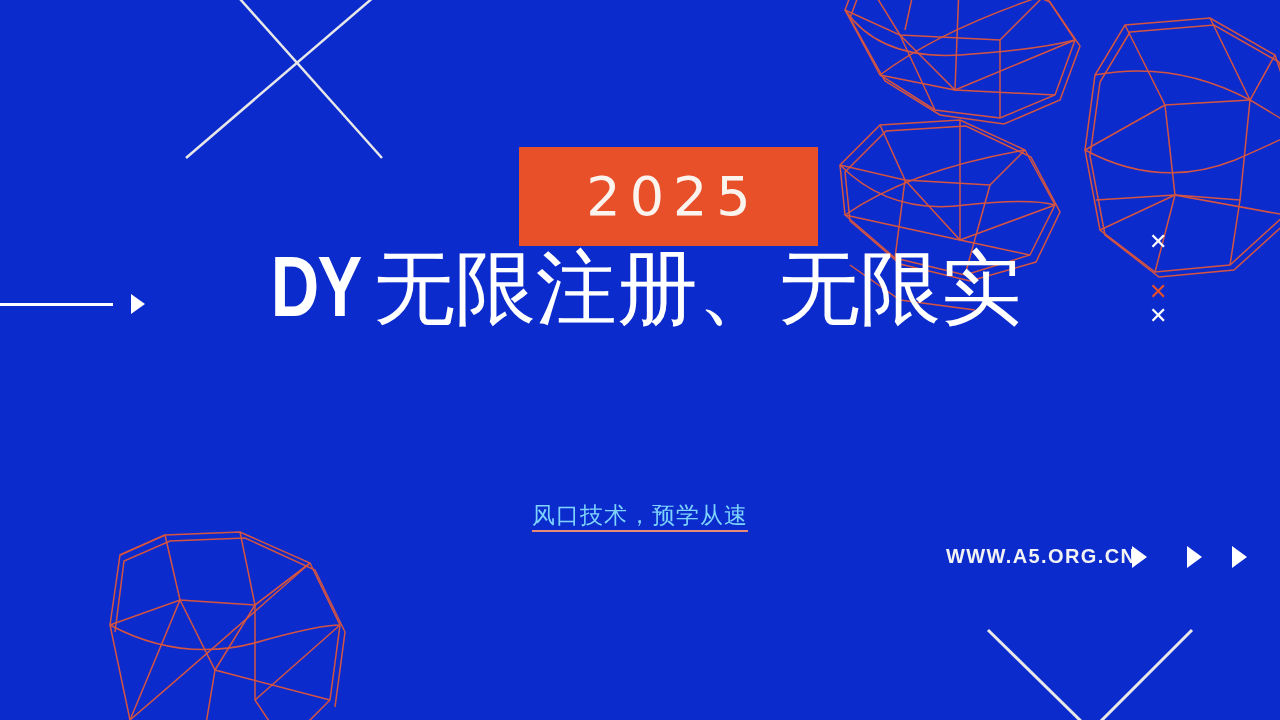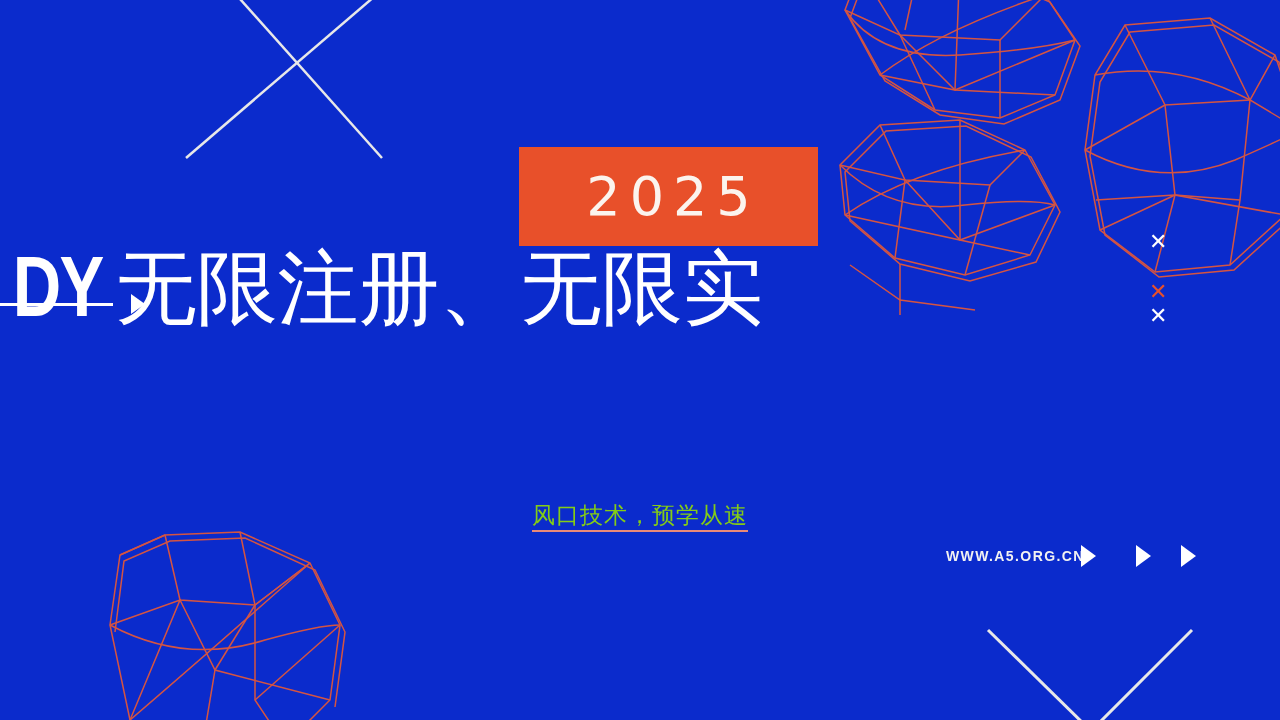--- a/index.html
+++ b/index.html
@@ -56,20 +56,21 @@
     text-indent: 9px;
     font-family: "DejaVu Sans", sans-serif;
   }
 
   
   .headline {
     position: absolute;
     left: 0;
     top: 248px;
     width: 1280px;
+    text-align: center;
   }
   .headline-line {
     color: #FFFFFF;
     font-size: 81px;
     line-height: 76px;
     font-weight: 500;
     white-space: nowrap;
     font-family: "Liberation Sans", "DejaVu Sans", sans-serif;
   }
   .headline-line.l2 { margin-left: 8px; }
@@ -84,42 +85,42 @@
     vertical-align: baseline;
   }
 
   
   .subtitle {
     position: absolute;
     left: 0;
     top: 500px;
     width: 1280px;
     text-align: center;
-    color: #84cc16;
+    color: #7dd3fc;
     font-size: 23px;
     letter-spacing: 1px;
     text-decoration: underline;
     text-decoration-color: #E98A78;
     text-underline-offset: 7px;
     text-decoration-thickness: 1.5px;
     font-family: "Liberation Sans", "DejaVu Sans", sans-serif;
   }
 
   
   .url-block {
     position: absolute;
     left: 946px;
     top: 545px;
     display: flex;
     align-items: center;
     gap: 0;
   }
   .url-text {
     color: #F2F2F2;
-    font-size: 14px;
+    font-size: 20px;
     font-weight: 700;
     letter-spacing: 1.4px;
     white-space: nowrap;
   }
   .tri {
     width: 0; height: 0;
     border-top: 11px solid transparent;
     border-bottom: 11px solid transparent;
     border-left: 15px solid #FFFFFF;
     display: inline-block;

